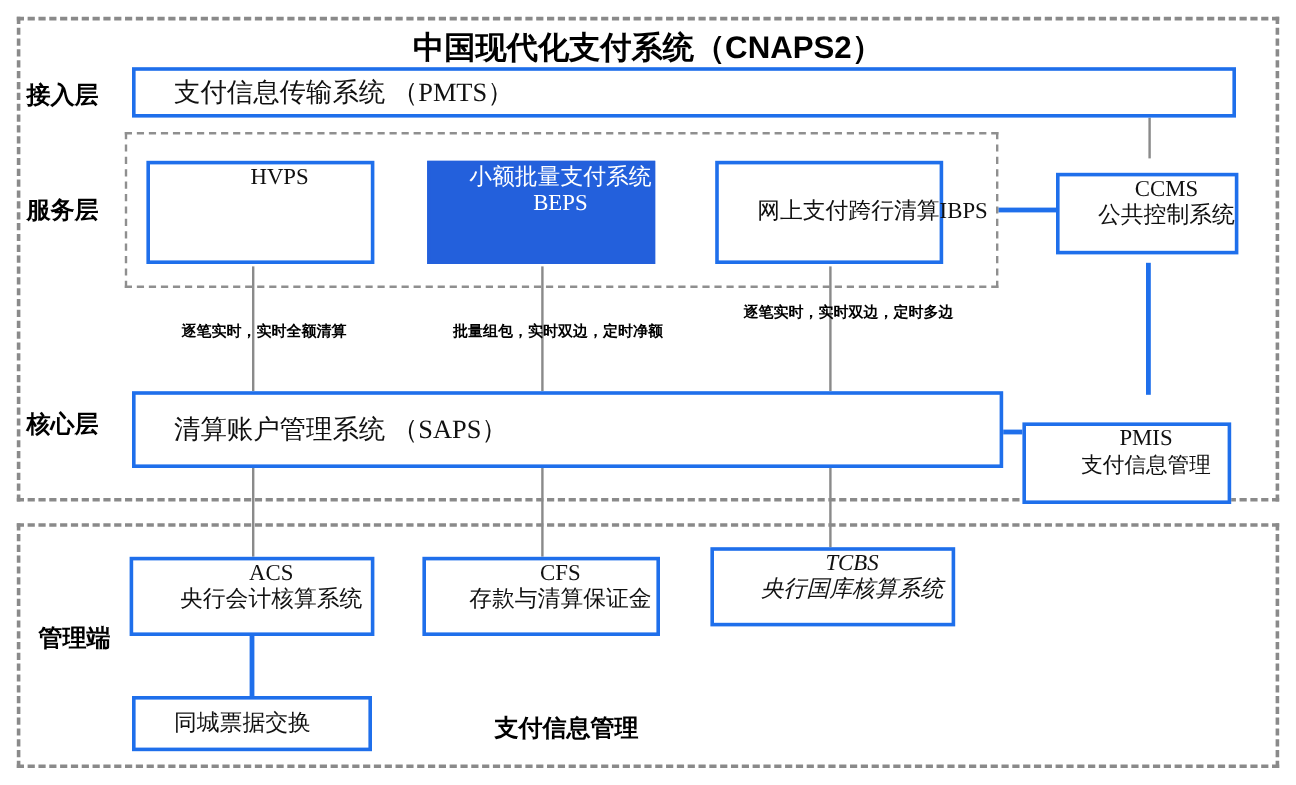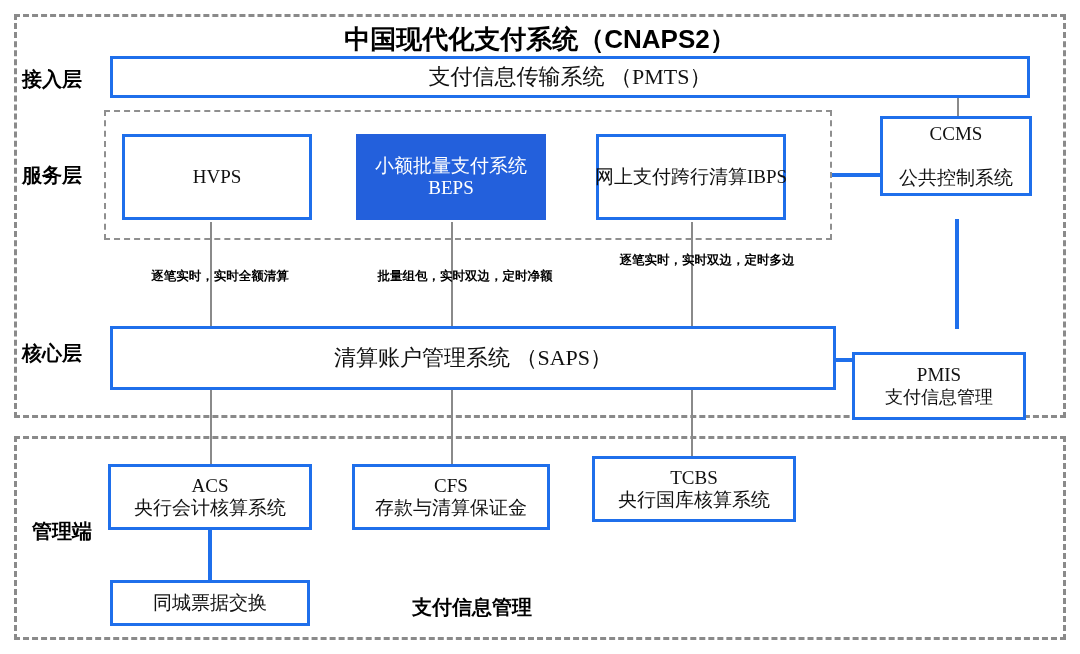--- a/index.html
+++ b/index.html
@@ -8,23 +8,23 @@
   .abs{position:absolute;box-sizing:border-box;}
 
   
   .frame{border:3px dashed #8a8a8a;background:transparent;}
 
   
   .group-dashed{border:2px dashed #8f8f8f;background:transparent;}
 
   
   .bx{border:3px solid #1f6FEB;background:#ffffff;display:flex;
-      align-items:center;justify-content:center;text-align:center;
+      align-items:center;justify-content:flex-start;text-align:center;
       font-family:"Liberation Serif","DejaVu Serif",serif;
-      line-height:1.18;color:#111;}
+      line-height:1.18;color:#111;padding-left:32px;}
   .bx.filled{background:#2360dc;border-color:#2360dc;color:#ffffff;}
 
   .bx .l1,.bx .l2{display:block;white-space:nowrap;}
 
   
   .layer-label{font-weight:bold;font-size:20px;color:#000;
        font-family:"Liberation Sans","DejaVu Sans",sans-serif;
        display:flex;align-items:center;}
 
   
@@ -92,21 +92,21 @@
 <div class="abs bx filled" style="left:356px;top:134px;width:190px;height:86px;flex-direction:column;">
   <span class="l1 f19">小额批量支付系统</span>
   <span class="l2 f19">BEPS</span>
 </div>
 
 <div class="abs bx" style="left:596px;top:134px;width:190px;height:86px;flex-direction:row;">
   <span class="l1 f19">网上支付跨行清算</span>
   <span class="l2 f19">IBPS</span>
 </div>
 
-<div class="abs bx" style="left:880px;top:116px;width:152px;height:80px;flex-direction:column;gap:21px;">
+<div class="abs bx" style="left:880px;top:144px;width:152px;height:68px;flex-direction:column;">
   <span class="l1 f19">CCMS</span>
   <span class="l2 f19">公共控制系统</span>
 </div>
 
 <div class="abs anno" style="left:110px;top:268px;width:220px;">逐笔实时，实时全额清算</div>
 <div class="abs anno" style="left:350px;top:268px;width:230px;">批量组包，实时双边，定时净额</div>
 <div class="abs anno" style="left:592px;top:252px;width:230px;">逐笔实时，实时双边，定时多边</div>
 
 <div class="abs bx f22" style="left:110px;top:326px;width:726px;height:64px;">
   <span class="l1">清算账户管理系统 （SAPS）</span>
@@ -120,21 +120,21 @@
 <div class="abs bx" style="left:108px;top:464px;width:204px;height:66px;flex-direction:column;">
   <span class="l1 f19">ACS</span>
   <span class="l2 f19">央行会计核算系统</span>
 </div>
 
 <div class="abs bx" style="left:352px;top:464px;width:198px;height:66px;flex-direction:column;">
   <span class="l1 f19">CFS</span>
   <span class="l2 f19">存款与清算保证金</span>
 </div>
 
-<div class="abs bx" style="left:592px;top:456px;width:204px;height:66px;flex-direction:column;">
+<div class="abs bx" style="left:592px;top:456px;width:204px;height:66px;flex-direction:column;font-style:italic;">
   <span class="l1 f19">TCBS</span>
   <span class="l2 f19">央行国库核算系统</span>
 </div>
 
 <div class="abs bx f19" style="left:110px;top:580px;width:200px;height:46px;">
   <span class="l1">同城票据交换</span>
 </div>
 
 <div class="abs section-label" style="left:412px;top:592px;width:240px;height:30px;line-height:30px;">支付信息管理</div>
 

